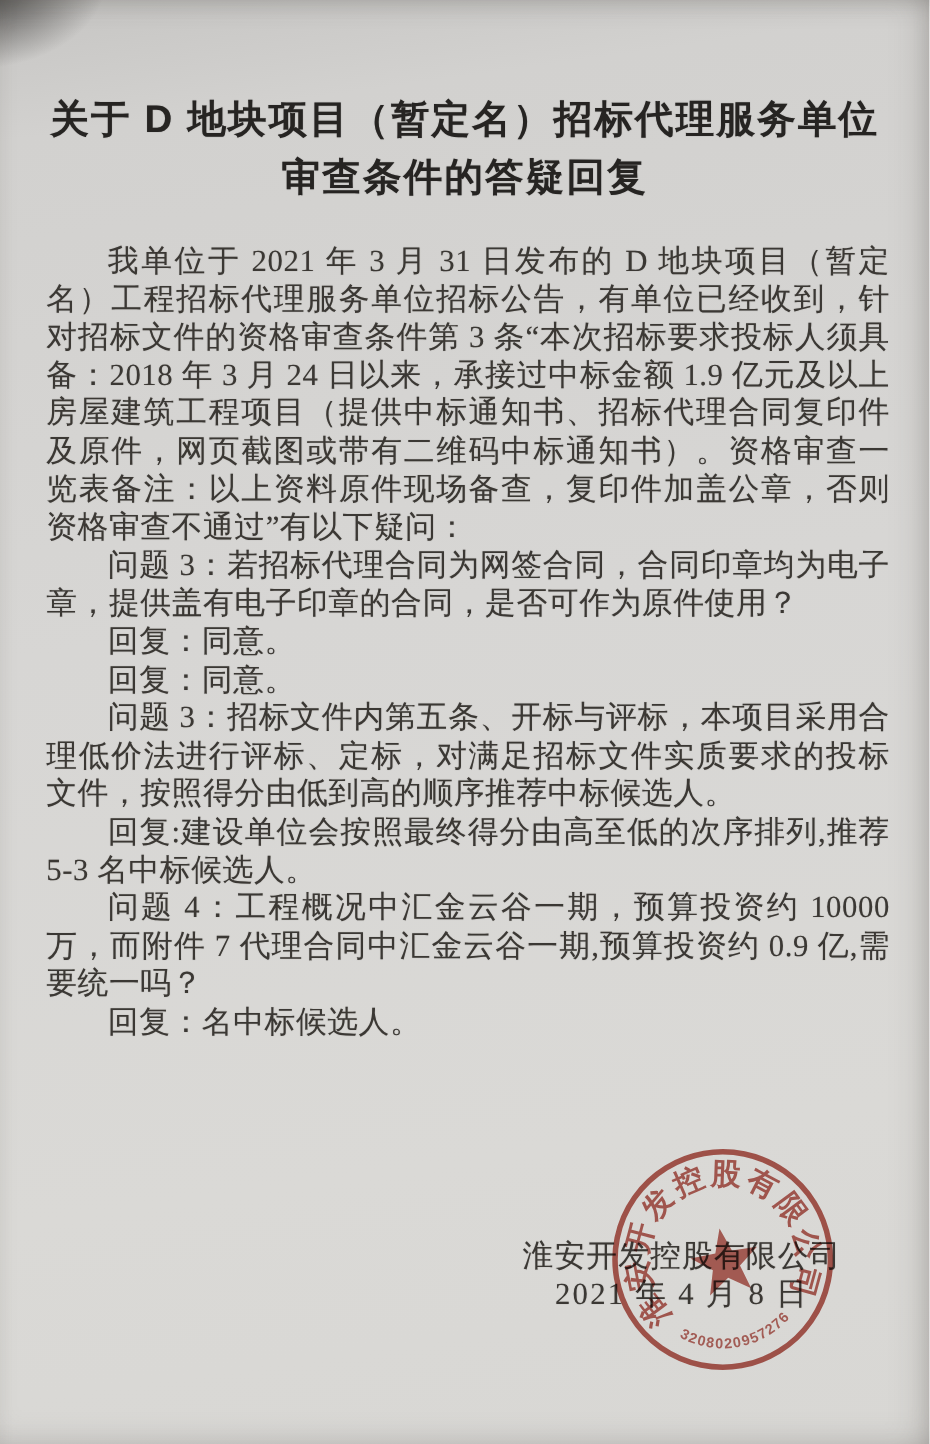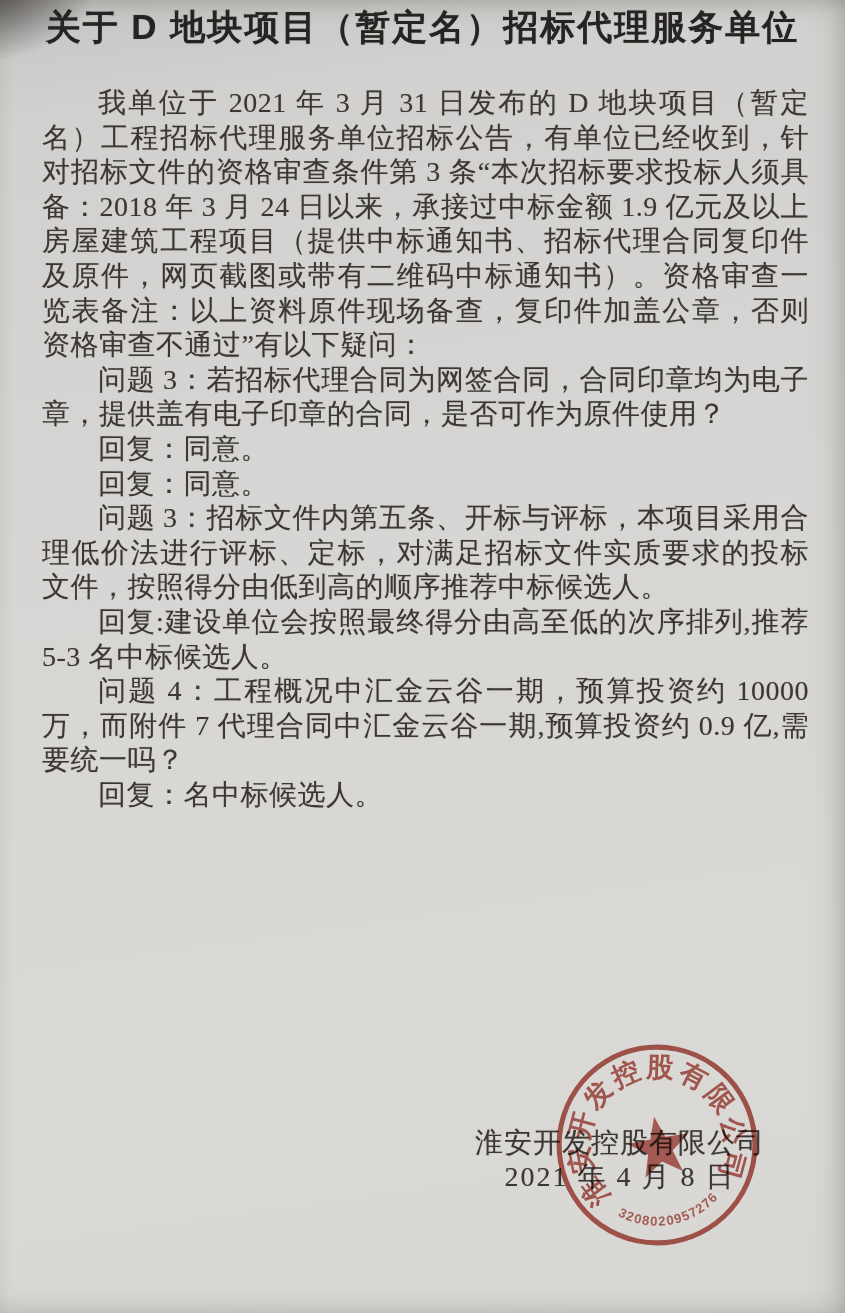--- a/index.html
+++ b/index.html
@@ -12,21 +12,21 @@
     background:
       radial-gradient(ellipse 170px 115px at -25px -20px, rgba(28,26,24,.88), rgba(28,26,24,0) 72%),
       linear-gradient(172deg,#c6c5c3 0%,#d2d1cf 9%,#d7d6d4 42%,#dad9d6 78%,#d8d7d4 100%);
     box-shadow:
       inset -20px 0 34px -20px rgba(96,93,88,.38),
       inset 0 -14px 30px -16px rgba(96,93,88,.28),
       inset 0 16px 26px -18px rgba(96,93,88,.45);
     color:#3b3834;
   }
   .title{
-    text-align:center;
+    padding-top:82px;text-align:center;
     font-family:"Liberation Sans","DejaVu Sans",sans-serif;
     font-weight:bold;font-size:35px;line-height:53px;
     letter-spacing:2px;color:#262422;
     text-shadow:0 0 1px rgba(38,36,34,.4);
   }
   .doc-body{
     margin:33px 36px 0 42px;
     font-size:28px;line-height:34.6px;
     text-align:justify;letter-spacing:.5px;
     text-shadow:0 0 1px rgba(59,56,52,.35);
@@ -52,20 +52,21 @@
     font-weight:bold;
   }
 </style>
 </head>
 <body>
 
 <div class="page">
 
   <div class="title">
     <div>关于 D 地块项目（暂定名）招标代理服务单位</div>
+    <div>审查条件的答疑回复</div>
   </div>
 
   <div class="doc-body">
       <p>我单位于 2021 年 3 月 31 日发布的 D 地块项目（暂定名）工程招标代理服务单位招标公告，有单位已经收到，针对招标文件的资格审查条件第 3 条“本次招标要求投标人须具备：2018 年 3 月 24 日以来，承接过中标金额 1.9 亿元及以上房屋建筑工程项目（提供中标通知书、招标代理合同复印件及原件，网页截图或带有二维码中标通知书）。资格审查一览表备注：以上资料原件现场备查，复印件加盖公章，否则资格审查不通过”有以下疑问：</p>
       <p>问题 3：若招标代理合同为网签合同，合同印章均为电子章，提供盖有电子印章的合同，是否可作为原件使用？</p>
       <p>回复：同意。</p>
       <p>回复：同意。</p>
       <p>问题 3：招标文件内第五条、开标与评标，本项目采用合理低价法进行评标、定标，对满足招标文件实质要求的投标文件，按照得分由低到高的顺序推荐中标候选人。</p>
       <p>回复:建设单位会按照最终得分由高至低的次序排列,推荐 5-3 名中标候选人。</p>
       <p>问题 4：工程概况中汇金云谷一期，预算投资约 10000 万，而附件 7 代理合同中汇金云谷一期,预算投资约 0.9 亿,需要统一吗？</p>

